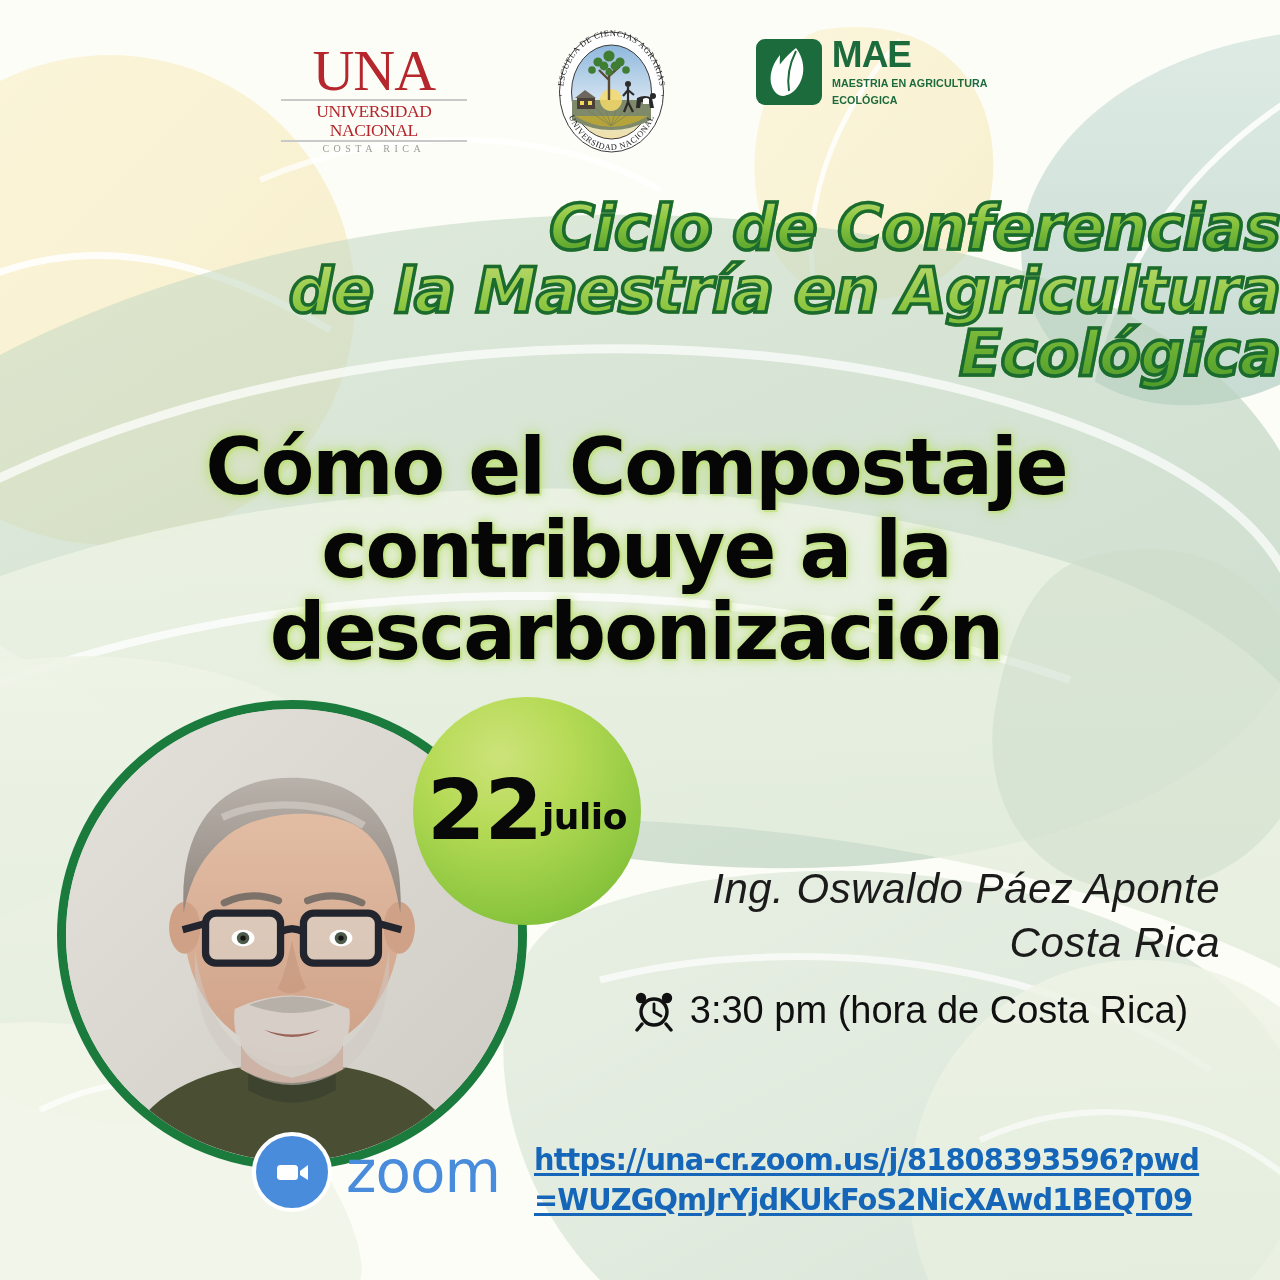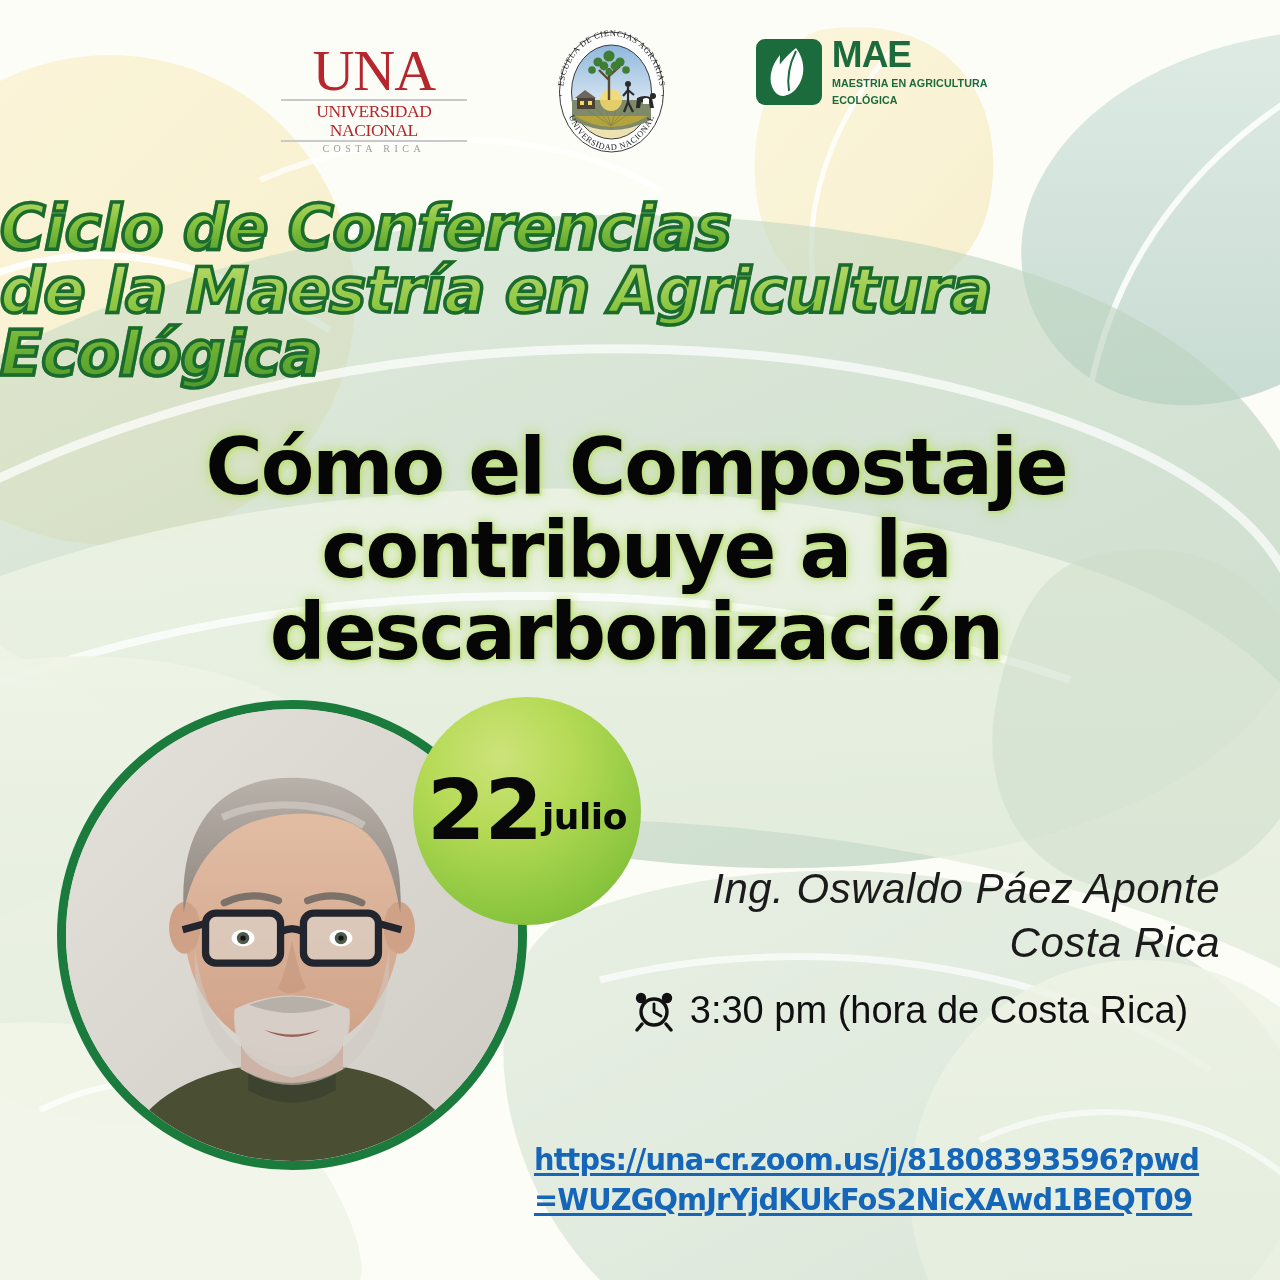--- a/index.html
+++ b/index.html
@@ -88,21 +88,21 @@
     margin-top: 3px;
     line-height: 1.25;
     transform: scaleX(0.93);
     transform-origin: left center;
   }
 
   
   .series {
     position: absolute;
     top: 196px; left: 0; right: 0;
-    text-align: left;
+    text-align: right;
     z-index: 6;
     pointer-events: none;
   }
   .series-l1, .series-l2 {
     font-family: "DejaVu Sans", sans-serif;
     font-weight: 700;
     font-style: italic;
     letter-spacing: -1px;
     color: #5fa832;
     background: linear-gradient(180deg,#b9d96b 0%, #8cc63f 38%, #4f9c2a 100%);
@@ -494,16 +494,25 @@
         <circle cx="9" cy="10" r="5.2" fill="#111111"></circle>
         <circle cx="35" cy="10" r="5.2" fill="#111111"></circle>
         <path d="M10 36 L5 42" stroke="#111111" stroke-width="3.4" stroke-linecap="round"></path>
         <path d="M34 36 L39 42" stroke="#111111" stroke-width="3.4" stroke-linecap="round"></path>
         <path d="M22 24 L22 16 M22 24 L29 28" stroke="#111111" stroke-width="2.8" stroke-linecap="round"></path>
       </svg>
     </span>
     <span class="time-text">3:30 pm  (hora de Costa Rica)</span>
   </div>
 
+  <div class="zoom-logo">
+    <span class="zoom-mark">
+      <svg viewBox="0 0 44 44" width="44" height="44" xmlns="http://www.w3.org/2000/svg">
+        <rect x="7" y="15" width="21" height="15" rx="3.5" fill="#ffffff"></rect>
+        <path d="M30 21 L38 15 L38 30 L30 25 Z" fill="#ffffff"></path>
+      </svg>
+    </span>
+    <span class="zoom-word">zoom</span>
+  </div>
 
   <a class="zoom-link" href="#">https://una-cr.zoom.us/j/81808393596?pwd=WUZGQmJrYjdKUkFoS2NicXAwd1BEQT09</a>
 
 </div>
 
 </body></html>

